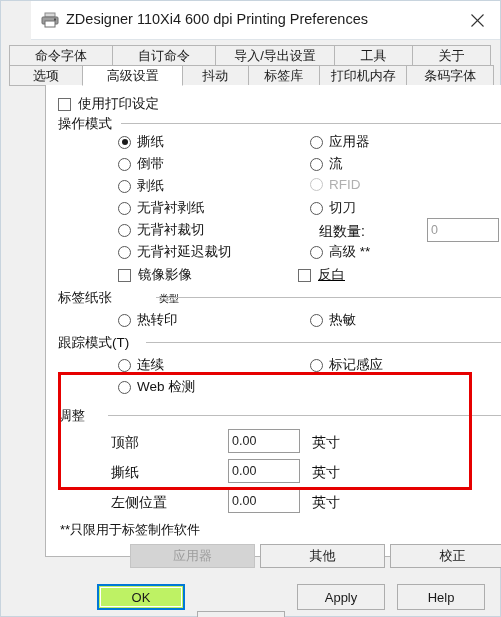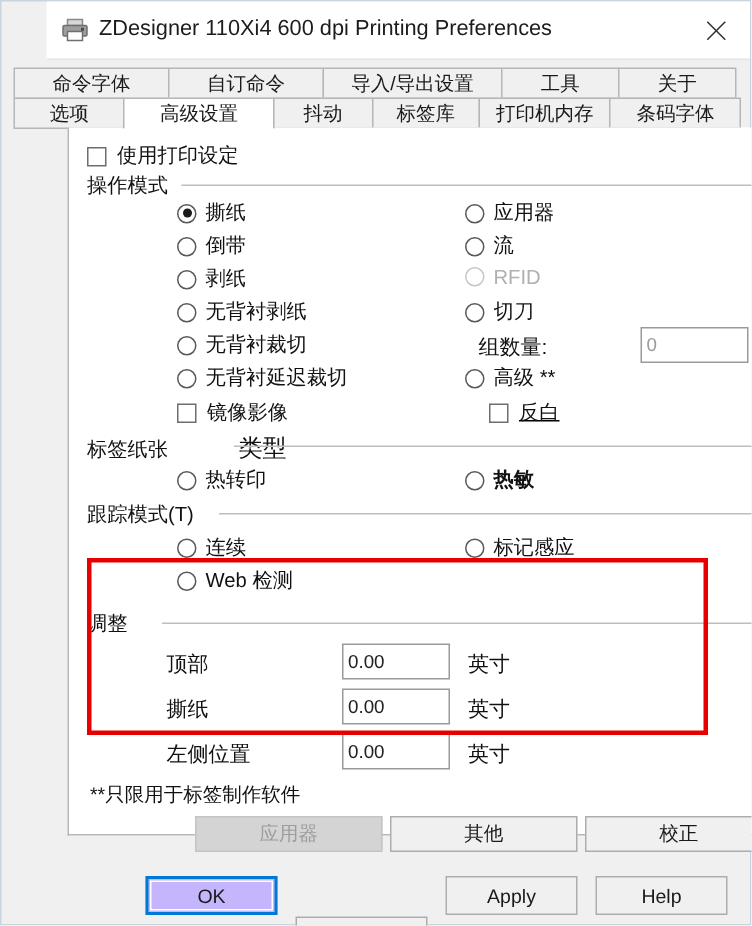--- a/index.html
+++ b/index.html
@@ -138,21 +138,21 @@
     display: flex;
     align-items: center;
     width: auto;
   }
   .group-title {
     font-size: 13.5px;
     color: #111;
     white-space: nowrap;
     padding-right: 6px;
   }
-  .group-title .small { font-size: 16px; padding-left: 47px; }
+  .group-title .small { font-size: 10px; padding-left: 47px; }
   .group-rule {
     height: 1px;
     background: #bdbdbd;
     position: absolute;
   }
 
   
   .radio-row {
     position: absolute;
     display: flex;
@@ -256,21 +256,21 @@
     font-family: "Liberation Sans", sans-serif;
     font-size: 13px;
     color: #1a1a1a;
     display: flex;
     align-items: center;
     justify-content: center;
     cursor: default;
   }
   .dlg-btn.default {
     border: 2px solid #0078d7;
-    background: #c4b5fd;
+    background: #bef264;
   }
   .dlg-btn.default .inner {
     position: absolute;
     left: 1px; top: 1px; right: 1px; bottom: 1px;
     border: 1px solid #ffffff;
     pointer-events: none;
   }
 </style>
 </head>
 <body>
@@ -369,35 +369,35 @@
     <div class="radio-row" style="left:264px; top:114px;">
       <span class="radio"></span>
       <span class="r-label">切刀</span>
     </div>
     <div class="plain-label" style="left:273px; top:138px;">组数量:</div>
     <input class="tinput greyed" style="left: 381px; top: 133px; width: 72px; height: 24px;" value="0">
     <div class="radio-row" style="left:264px; top:158px;">
       <span class="radio"></span>
       <span class="r-label">高级 **</span>
     </div>
-    <div class="cb-row" style="left:280px; top:181px;text-decoration:underline;">
+    <div class="cb-row" style="left:252px; top:181px;text-decoration:underline;">
       <span class="checkbox"></span>
       <span class="cb-label">反白</span>
     </div>
 
     <div class="group-head" style="left:12px; top:204px;">
       <span class="group-title"><span>标签纸张</span><span class="small">类型</span></span>
     </div>
     <div class="group-rule" style="left:110px; top:212px; width:353px;"></div>
 
     <div class="radio-row" style="left:72px; top:226px;">
       <span class="radio"></span>
       <span class="r-label">热转印</span>
     </div>
-    <div class="radio-row" style="left:264px; top:226px;font-weight:bold;">
+    <div class="radio-row" style="left:264px; top:226px;">
       <span class="radio"></span>
       <span class="r-label">热敏</span>
     </div>
 
     <div class="group-head" style="left:12px; top:249px;">
       <span class="group-title">跟踪模式(T)</span>
     </div>
     <div class="group-rule" style="left:100px; top:257px; width:363px;"></div>
 
     <div class="radio-row" style="left:72px; top:271px;justify-content:center;">

